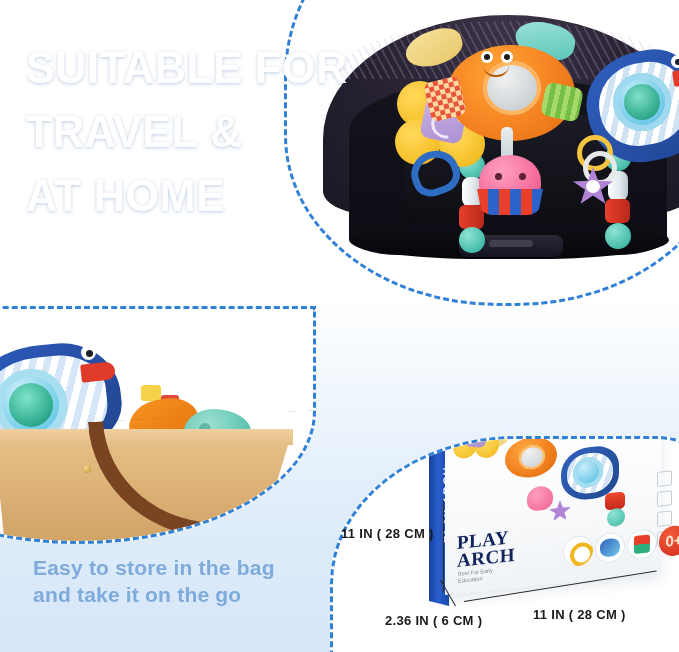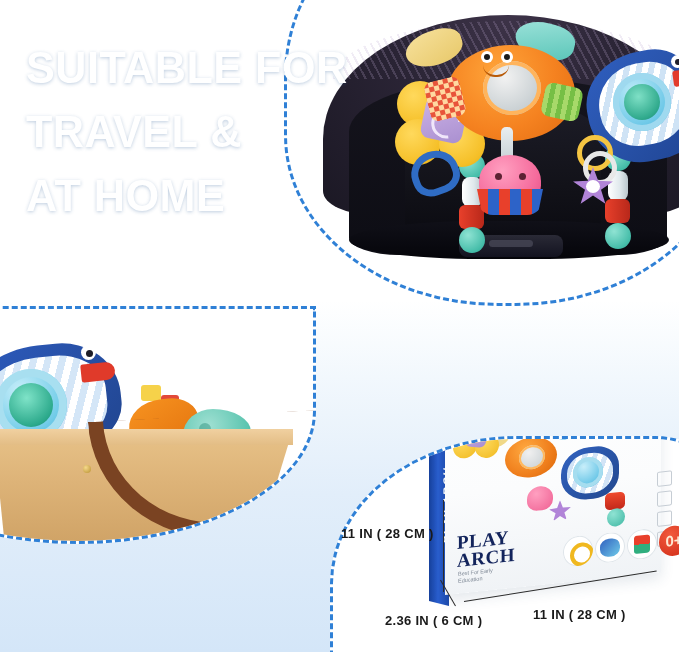--- a/index.html
+++ b/index.html
@@ -581,14 +581,16 @@
   <div class="leader" id="leader-d"></div>
   <div class="leader" id="leader-w"></div>
 
   <div class="dim" id="dim-height">11 IN ( 28 CM )</div>
   <div class="dim" id="dim-depth">2.36 IN ( 6 CM )</div>
   <div class="dim" id="dim-width">11 IN ( 28 CM )</div>
 
   <div id="headline">SUITABLE FOR
 TRAVEL &amp;
 AT HOME</div>
+  <div id="caption">Easy to store in the bag
+and take it on the go</div>
 
 </div>
 
 </body></html>

